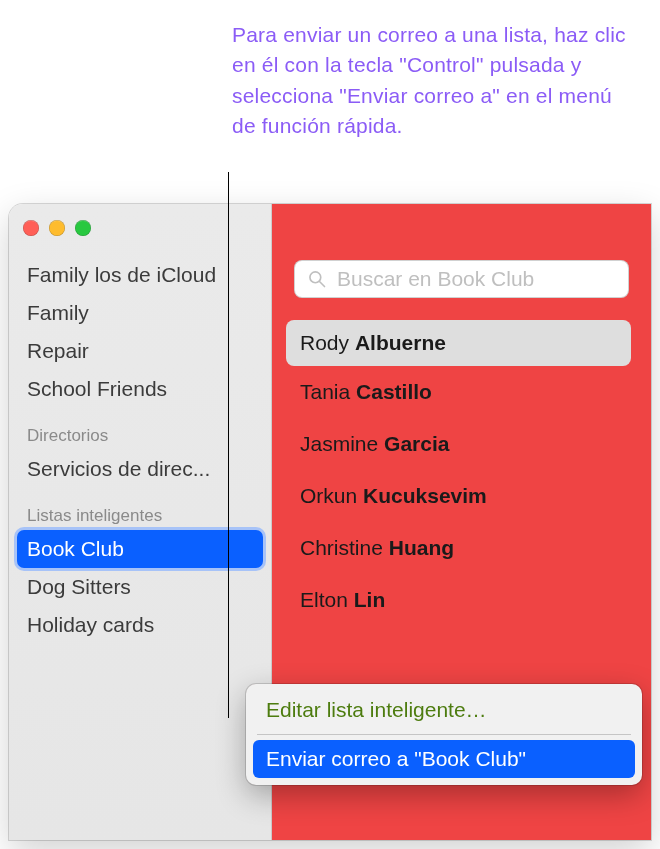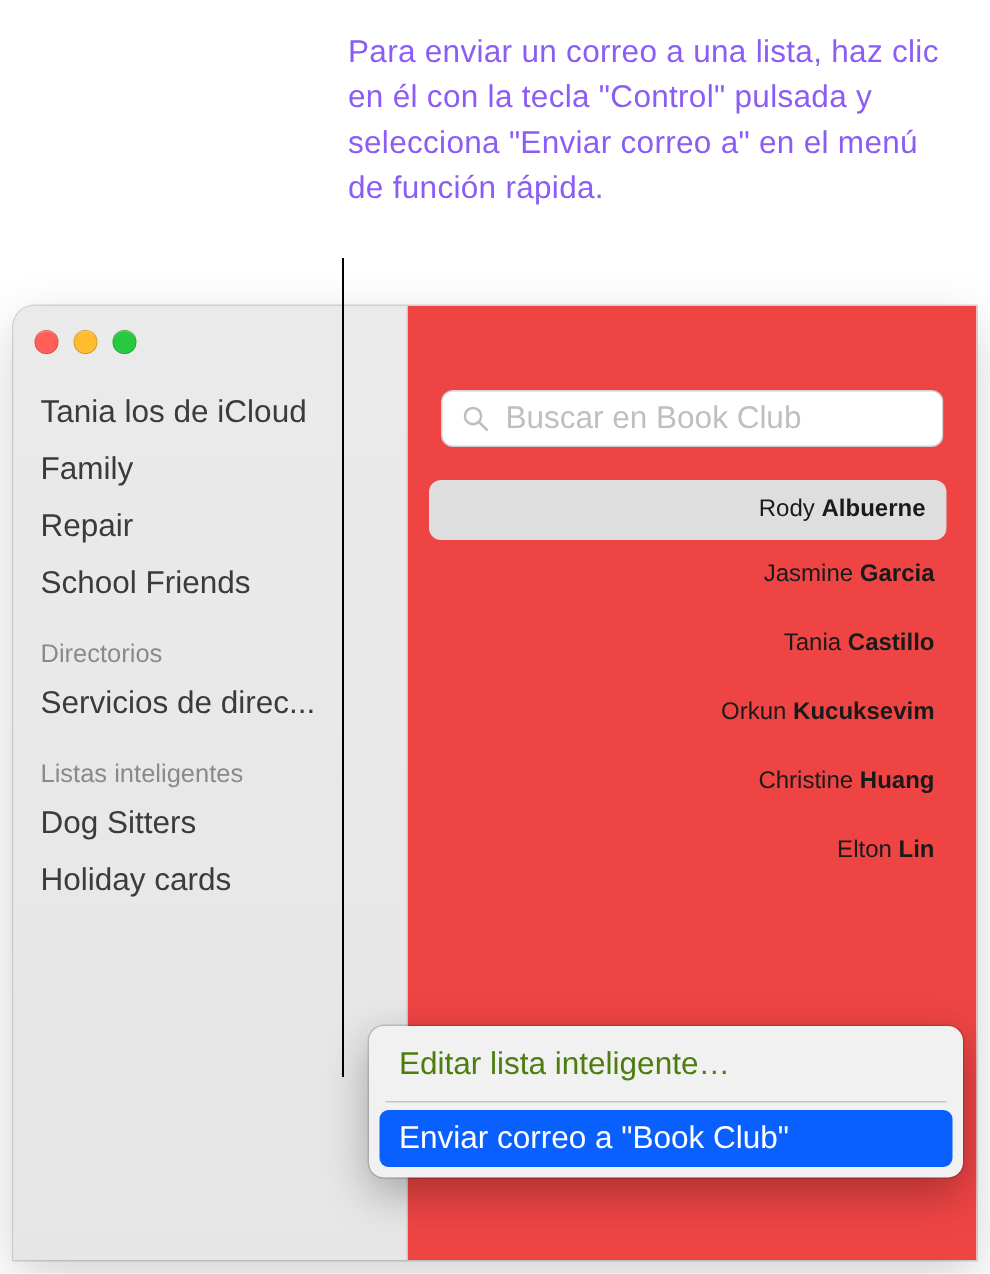--- a/index.html
+++ b/index.html
@@ -118,24 +118,23 @@
     }
     .search-icon svg { display:block; }
     .search-placeholder {
       font-size: 21px;
       color: #bfbfbf;
       white-space: nowrap;
       overflow: hidden;
     }
     .contact-row {
       padding: 14px 28px;
-      font-size: 16px;
+      font-size: 21px;
       color: #1a1a1a;
       border-bottom: none;
-      text-align: right;
     }
     .contact-row.selected-row {
       background: #dedede;
       border-radius: 8px;
       margin: 0 20px 0 14px;
       padding: 11px 14px;
     }
     .contact-first { font-weight: 400; }
     .contact-last { font-weight: 600; }
 
@@ -174,29 +173,30 @@
 
 <div class="window">
 
   <div class="sidebar">
     <div class="traffic-lights">
       <div class="traffic-light tl-close"></div>
       <div class="traffic-light tl-min"></div>
       <div class="traffic-light tl-max"></div>
     </div>
 
-    <div class="sidebar-item">Tania los de iCloud</div>
+    <div class="sidebar-item">Family los de iCloud</div>
     <div class="sidebar-item">Family</div>
     <div class="sidebar-item">Repair</div>
     <div class="sidebar-item">School Friends</div>
 
     <div class="sidebar-header">Directorios</div>
     <div class="sidebar-item">Servicios de direc...</div>
 
     <div class="sidebar-header">Listas inteligentes</div>
+    <div class="sidebar-item selected">Book Club</div>
     <div class="sidebar-item">Dog Sitters</div>
     <div class="sidebar-item">Holiday cards</div>
   </div>
 
   <div class="main-panel">
     <div class="search-wrap">
       <div class="search-field">
         <span class="search-icon">
           <svg viewBox="0 0 24 24" width="20" height="20">
               <circle cx="10" cy="10" r="6.5" fill="none" stroke="#bfbfbf" stroke-width="2"></circle>
@@ -206,28 +206,28 @@
         <span class="search-placeholder">Buscar en Book Club</span>
       </div>
     </div>
 
     <div class="contact-row selected-row">
       <span class="contact-first">Rody</span>
       <span> </span>
       <span class="contact-last">Albuerne</span>
     </div>
     <div class="contact-row">
+      <span class="contact-first">Tania</span>
+      <span> </span>
+      <span class="contact-last">Castillo</span>
+    </div>
+    <div class="contact-row">
       <span class="contact-first">Jasmine</span>
       <span> </span>
       <span class="contact-last">Garcia</span>
-    </div>
-    <div class="contact-row">
-      <span class="contact-first">Tania</span>
-      <span> </span>
-      <span class="contact-last">Castillo</span>
     </div>
     <div class="contact-row">
       <span class="contact-first">Orkun</span>
       <span> </span>
       <span class="contact-last">Kucuksevim</span>
     </div>
     <div class="contact-row">
       <span class="contact-first">Christine</span>
       <span> </span>
       <span class="contact-last">Huang</span>

